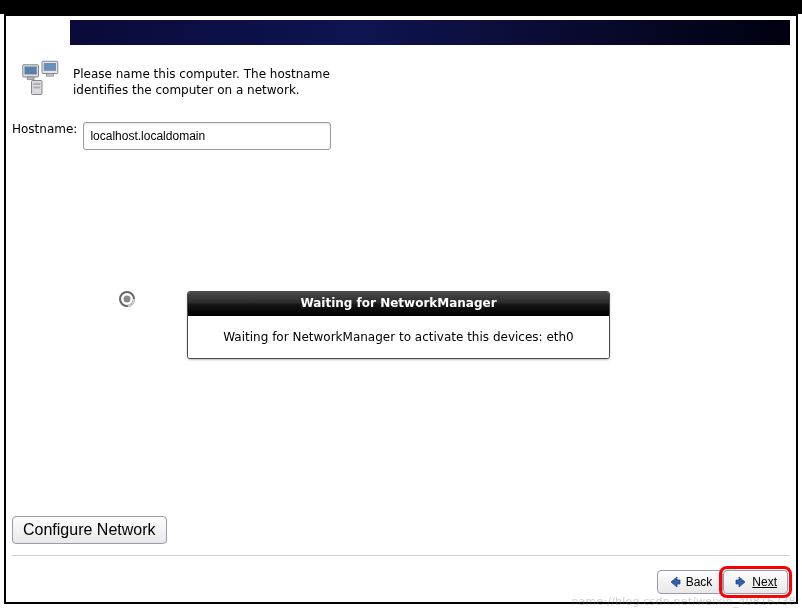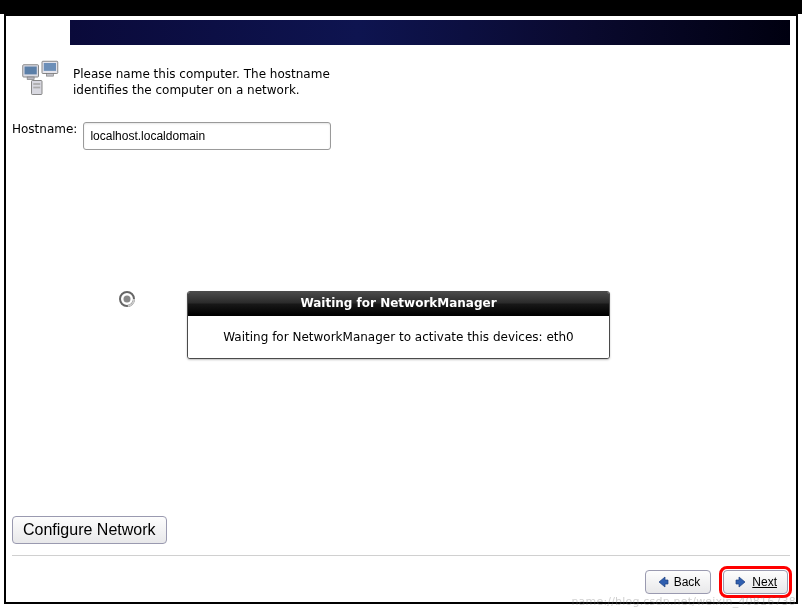--- a/index.html
+++ b/index.html
@@ -120,21 +120,21 @@
       left: 6px; right: 6px;
       bottom: 46px;
       height: 1px;
       background: #d0d0d0;
     }
     .nav-row {
       position: absolute;
       right: 8px;
       bottom: 8px;
       display: flex;
-      gap: 12px;
+      gap: 0;
       align-items: flex-start;
     }
     .nav-btn {
       display: inline-flex;
       align-items: center;
       gap: 4px;
       padding: 3px 10px;
       font-size: 12px;
       border: 1px solid #9a9ab0;
       border-radius: 4px;

